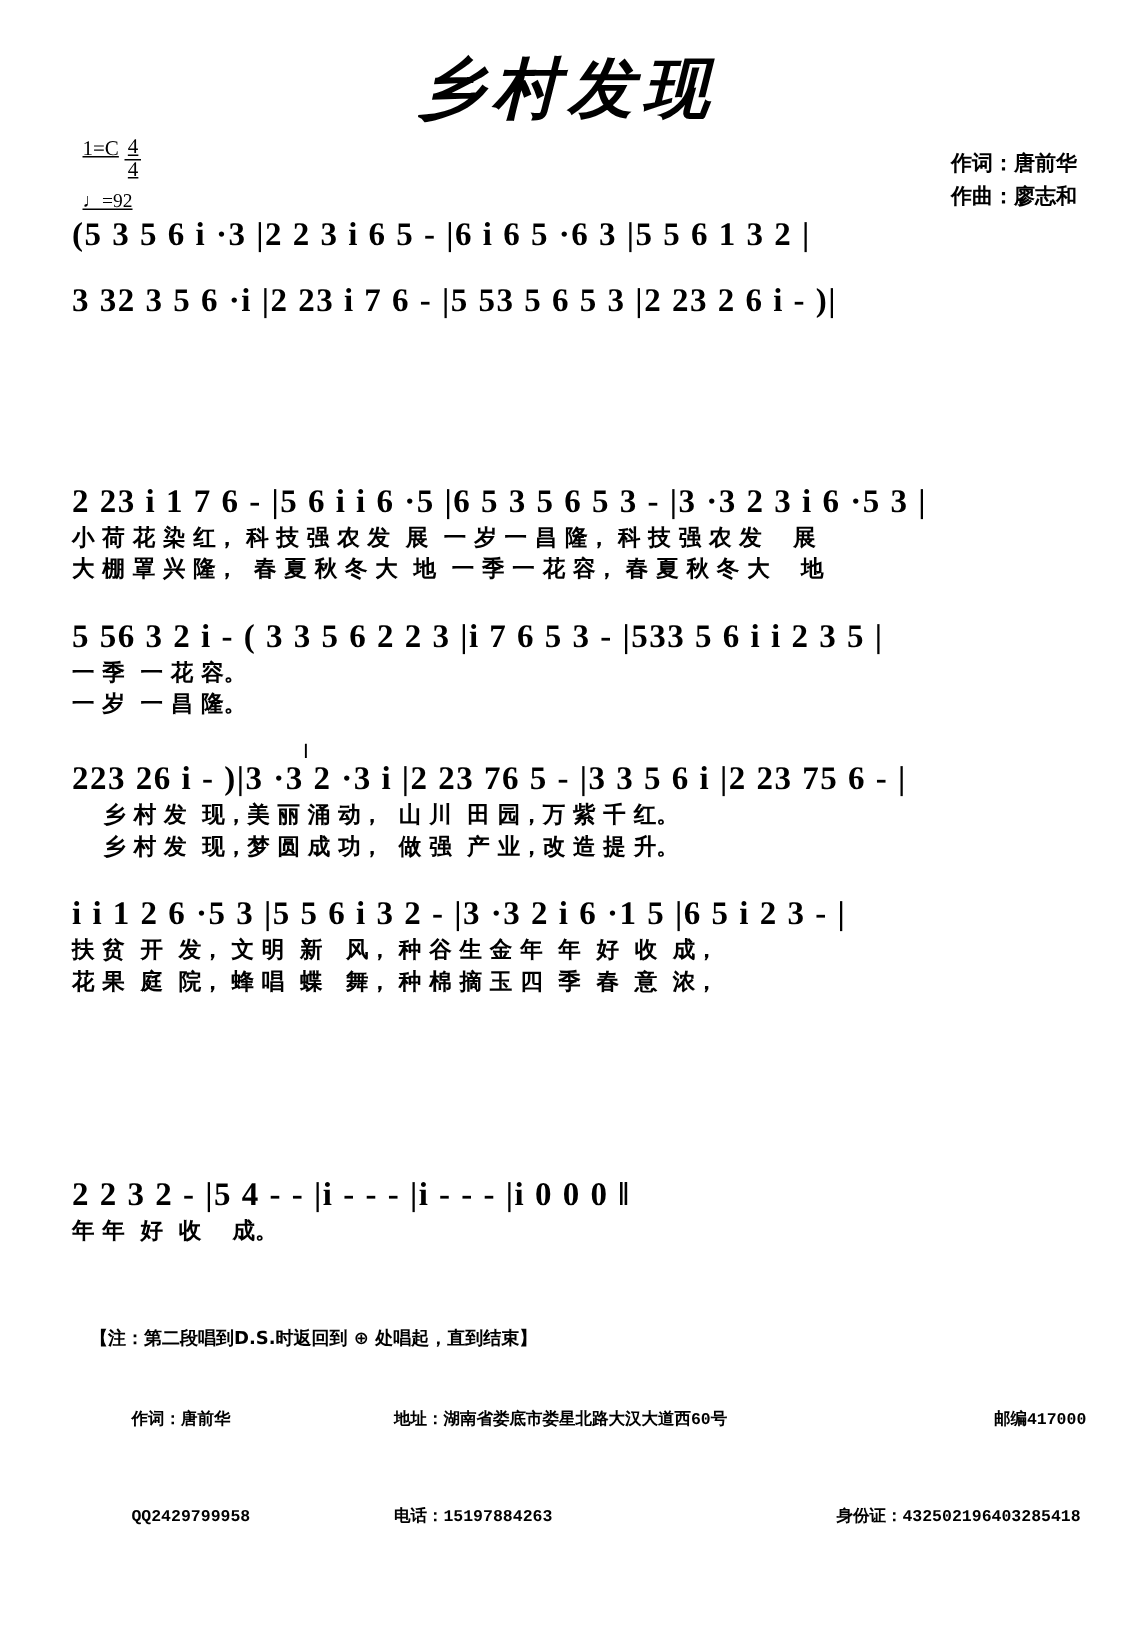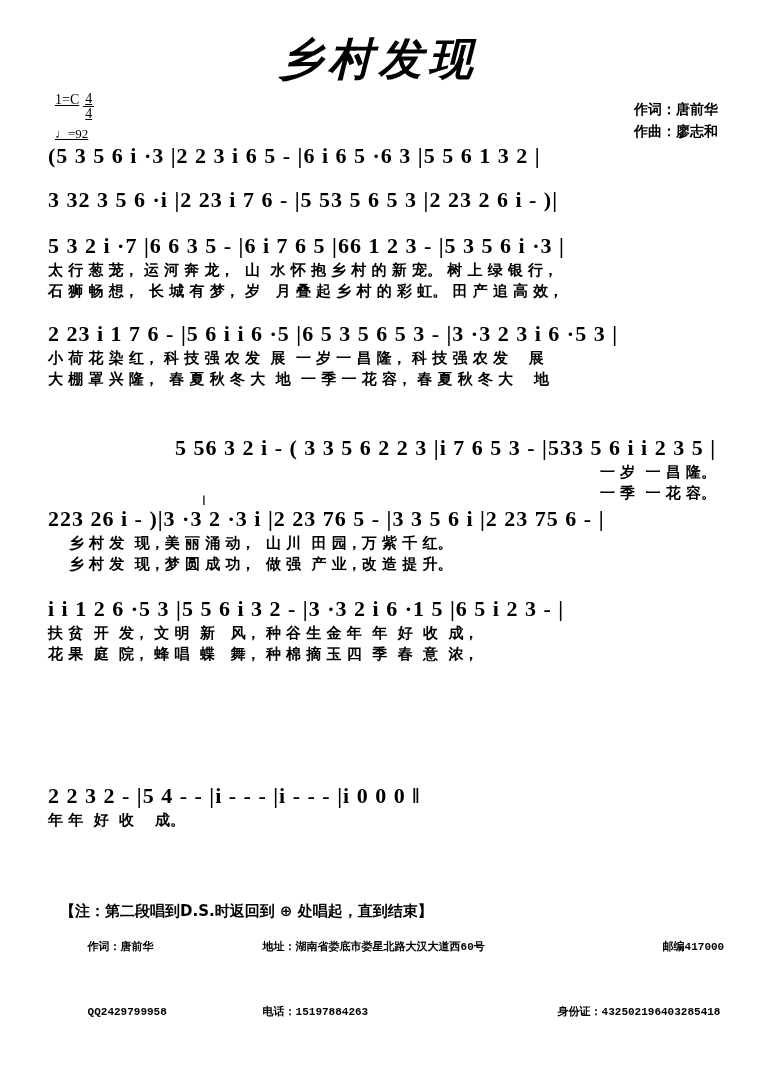--- a/index.html
+++ b/index.html
@@ -94,23 +94,22 @@
     white-space: pre;
     line-height: 1.45;
     letter-spacing: 0px;
   }
   
   .note-line {
     position: absolute;
     left: 60px;
     top: 884px;
     font-family: "DejaVu Sans", sans-serif;
-    font-size: 15px;
+    font-size: 12px;
     font-weight: bold;
-    margin-top: 18px;
   }
   
   .contact {
     position: absolute;
     left: 48px;
     top: 916px;
     width: 690px;
     font-family: Liberation Mono, monospace;
     font-size: 11px;
     font-weight: bold;
@@ -142,36 +141,31 @@
   </div>
 
   <div class="system" style="top:142px;">
     <div class="notes">(5 3 5 6 i ·3 |2 2 3 i 6 5 - |6 i 6 5 ·6 3 |5 5 6 1 3 2 |</div>
   </div>
 
   <div class="system" style="top:186px;">
     <div class="notes">3 32 3 5 6 ·i |2 23 i 7 6 - |5 53 5 6 5 3 |2 23 2 6 i - )|</div>
   </div>
 
-  <div class="system" style="top:232px;">
-    <div class="notes">5 3 2 i ·7 |6 6 3 5 - |6 i 7 6 5 |66 1 2 3 - |5 3 5 6 i ·3 |</div>
-    <div class="lyric">太 行 葱 茏， 运 河 奔 龙，  山  水 怀 抱 乡 村 的 新 宠。 树 上 绿 银 行，</div>
-    <div class="lyric">石 狮 畅 想，  长 城 有 梦， 岁   月 叠 起 乡 村 的 彩 虹。 田 产 追 高 效，</div>
-  </div>
 
   <div class="system" style="top:320px;">
     <div class="notes">2 23 i 1 7 6 - |5 6 i i 6 ·5 |6 5 3 5 6 5 3 - |3 ·3 2 3 i 6 ·5 3 |</div>
     <div class="lyric">小 荷 花 染 红， 科 技 强 农 发  展  一 岁 一 昌 隆， 科 技 强 农 发    展</div>
     <div class="lyric">大 棚 罩 兴 隆，  春 夏 秋 冬 大  地  一 季 一 花 容， 春 夏 秋 冬 大    地</div>
   </div>
 
-  <div class="system" style="top:434px;text-align:right;">
+  <div class="system" style="top:410px;">
     <div class="notes">5 56 3 2 i - ( 3 3 5 6 2 2 3 |i 7 6 5 3 - |533 5 6 i i 2 3 5 |</div>
+    <div class="lyric">一 季  一 花 容。</div>
     <div class="lyric">一 岁  一 昌 隆。</div>
-    <div class="lyric">一 季  一 花 容。</div>
   </div>
 
   <div class="system" style="top:505px;">
     <div style="position:absolute; left:154px; top:-12px; font-size:13px;">Ⅰ</div>
     <div class="notes">223 26 i - )|3 ·3 2 ·3 i |2 23 76 5 - |3 3 5 6 i |2 23 75 6 - |</div>
     <div class="lyric">    乡 村 发  现，美 丽 涌 动，  山 川  田 园，万 紫 千 红。</div>
     <div class="lyric">    乡 村 发  现，梦 圆 成 功，  做 强  产 业，改 造 提 升。</div>
   </div>
 
   <div class="system" style="top:595px;">

